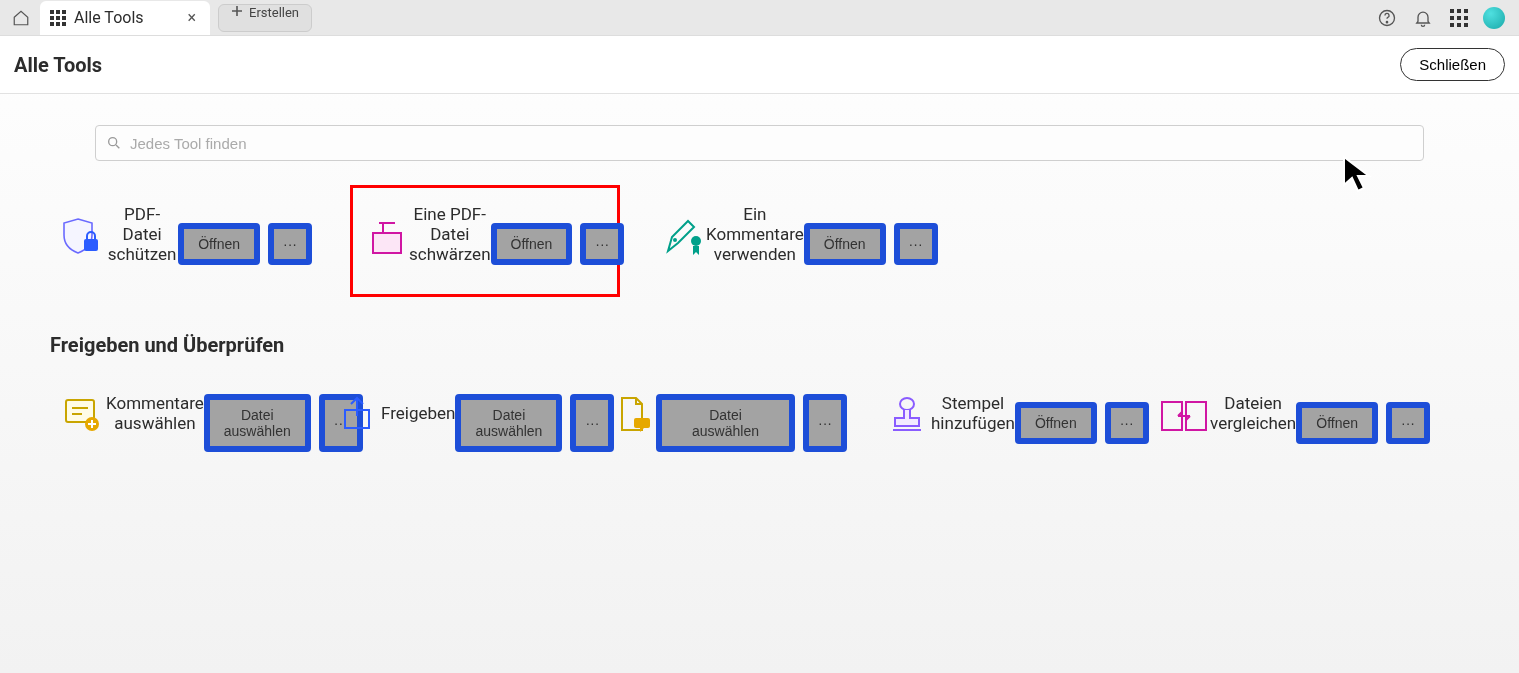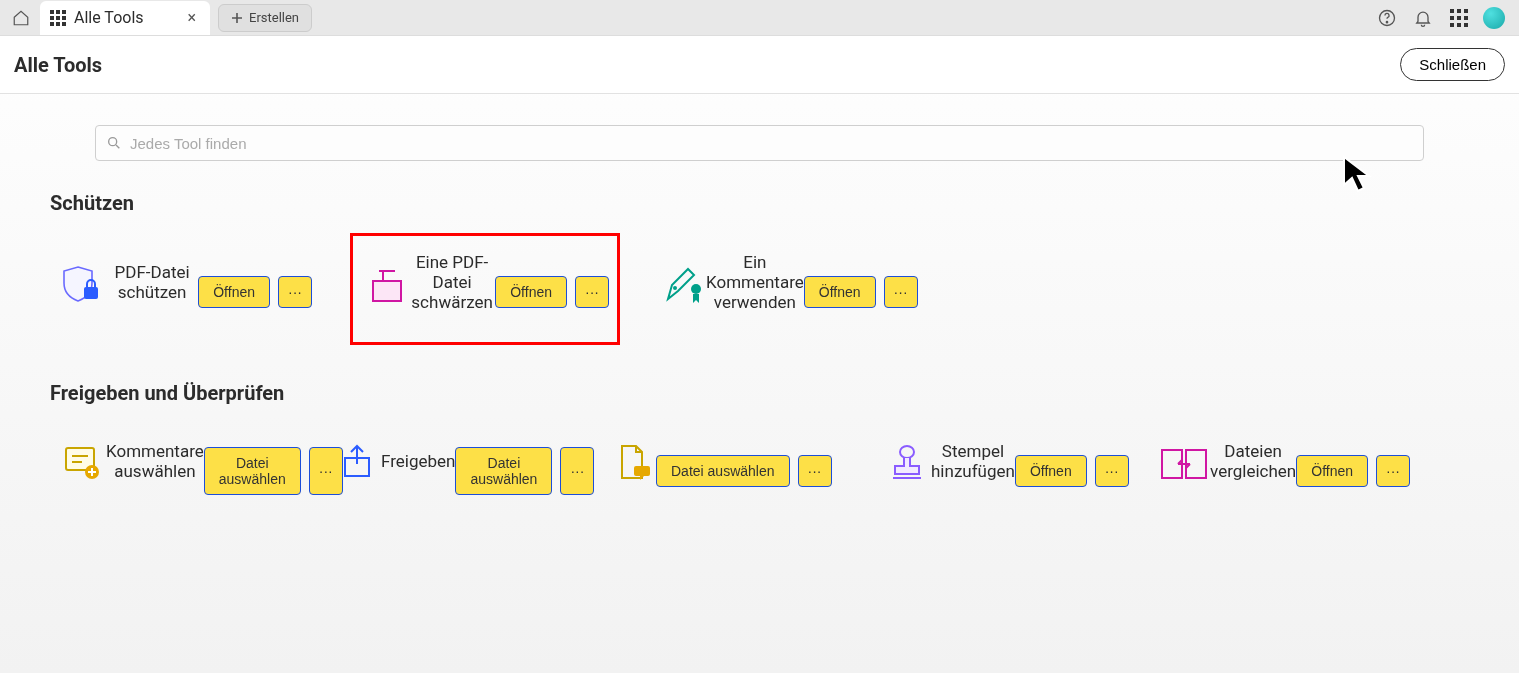--- a/index.html
+++ b/index.html
@@ -34,21 +34,21 @@
     margin-left: 4px;
     min-width: 170px;
   }
   .tab .close { font-size: 16px; color: #555; margin-left: auto; cursor: pointer; }
   .new-tab {
     background: #e0e0e0;
     border: 1px solid #ccc;
     border-radius: 6px;
     height: 28px;
     padding: 0 12px;
-    display: flex; align-items: center; gap: 6px;
+    display: flex; gap: 6px;
     margin-left: 8px;
     font-size: 13px;
     color: #444;
     cursor: pointer;
   }
   .topbar-right { margin-left: auto; display: flex; align-items: center; gap: 12px; padding-right: 8px; }
   .topbar-right .ricon { width: 24px; height: 24px; display: flex; align-items: center; justify-content: center; cursor: pointer; }
   .avatar { width: 22px; height: 22px; border-radius: 50%; background: radial-gradient(circle at 35% 30%, #4fe0e0, #1aa9a9); cursor: pointer; }
 
   .header {
@@ -94,21 +94,21 @@
     display: flex; flex-direction: row; align-items: center;
     padding: 16px 8px 10px 8px;
   }
   .tool-card.highlight {
     border: 3px solid #ff0000;
   }
   .tool-icon { height: 50px; display: flex; align-items: center; justify-content: center; margin-bottom: 14px; }
   .tool-label { font-size: 17px; font-weight: 400; margin-bottom: 20px; text-align:center; }
   .tool-actions { display: flex; gap: 8px; }
   .btn {
-    border: 1px solid #1d4ed8; background: #fde047; border-radius: 4px;
+    border: 6px solid #1d4ed8; background: #a3a3a3; border-radius: 4px;
     padding: 7px 14px; font-size: 14px; cursor: pointer; color: #333;
   }
   .btn-dots { padding: 7px 9px; }
 
   .cursor { position: absolute; left: 1342px; top: 155px; pointer-events: none; }
 
   .apps-grid-icon { display: grid; grid-template-columns: repeat(3, 4px); grid-template-rows: repeat(3,4px); gap: 2px; }
   .apps-grid-icon span { background:#333; width:4px; height:4px; }
 </style>
 </head>
@@ -184,21 +184,20 @@
     <div class="search-box">
       <svg width="16" height="16" viewBox="0 0 24 24" fill="none" stroke="#999" stroke-width="2">
           <circle cx="10" cy="10" r="6"></circle>
           <path d="M20 20l-5-5"></path>
         </svg>
       <input type="text" placeholder="Jedes Tool finden" style="">
     </div>
   </div>
 
   <div>
-    <div class="section-title">Schützen</div>
     <div class="tools-row">
 
       <div class="tool-card">
         <div class="tool-icon">
           <svg width="48" height="48" viewBox="0 0 48 48" fill="none">
             <path d="M20 6 L34 10 V22 C34 31 28 37 20 40 C12 37 6 31 6 22 V10 Z" stroke="#6a6aff" stroke-width="1.6" fill="#f5f5ff"></path>
             <rect x="26" y="26" width="14" height="12" rx="2" fill="#2b5cff"></rect>
             <path d="M29 26v-3a4 4 0 0 1 8 0v3" stroke="#2b5cff" stroke-width="2" fill="none"></path>
           </svg>
         </div>

